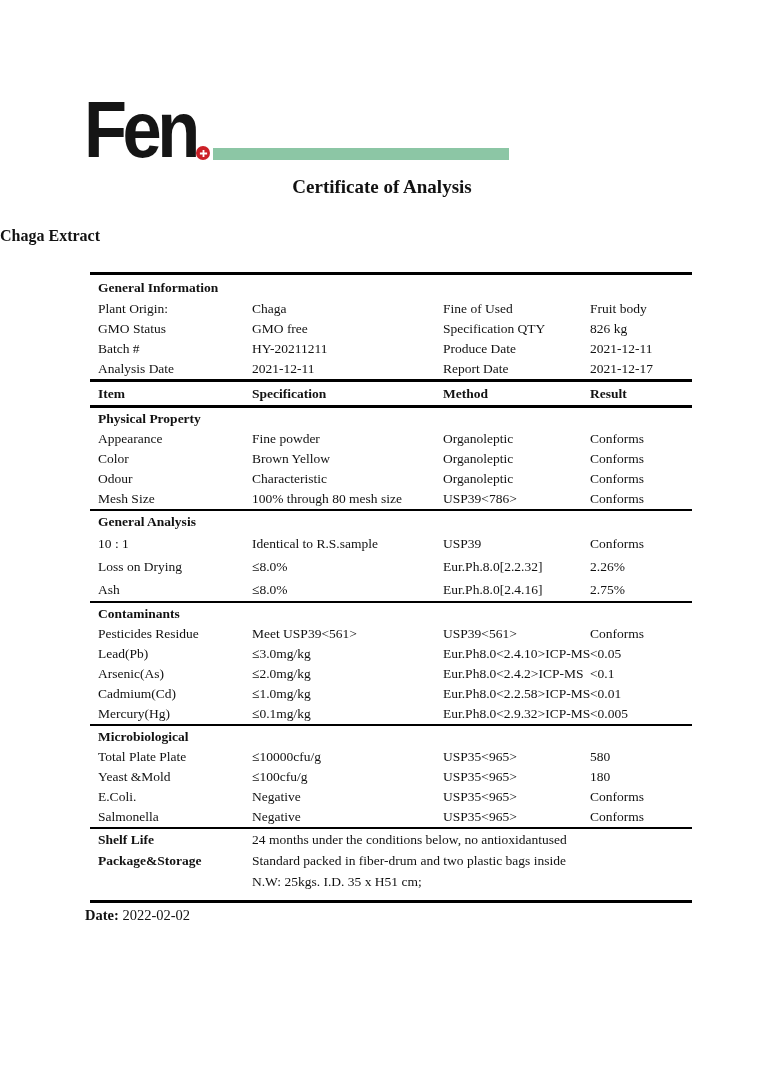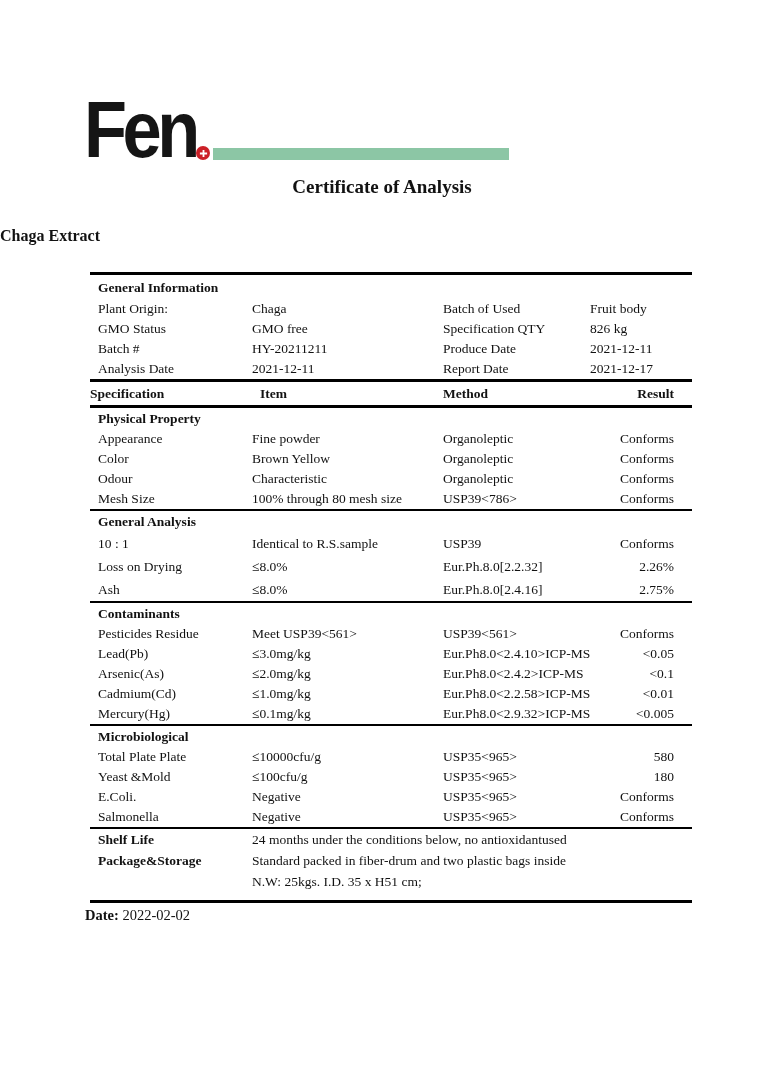--- a/index.html
+++ b/index.html
@@ -31,21 +31,21 @@
 
   
   .coa {
     position:absolute; left:90px; top:272px; width:602px;
     border-top:3px solid #000; border-bottom:3px solid #000;
     font-size:13.5px; line-height:20px;
   }
   .row { display:grid; grid-template-columns:162px 191px 147px 102px; }
   .cell { overflow:hidden; white-space:nowrap; }
   .c1 { padding-left:8px; }
-  .center { text-align:right; padding-right:18px; }
+  .center { text-align:left; padding-right:18px; }
 
   .gi-heading { font-weight:bold; line-height:20px; padding:3px 0 1px 8px; }
   .hdr { border-top:3px solid #000; border-bottom:3px solid #000;
          font-weight:bold; line-height:23px; }
 
   .section { border-top:2px solid #000; }
   .section.first { border-top:none; }
   .sec-heading { font-weight:bold; line-height:21px; padding-left:8px; }
   #sections .section:nth-child(2) .row { line-height:23px; }
 
@@ -72,21 +72,21 @@
 
   <div class="doc-title">Certificate of Analysis</div>
   <div class="doc-subtitle">Chaga Extract</div>
 
   <div class="coa">
     <div class="gi-heading">General Information</div>
     <div id="gi-rows">
         <div class="row">
           <div class="cell c1">Plant Origin:</div>
           <div class="cell ">Chaga</div>
-          <div class="cell ">Batch of Used</div>
+          <div class="cell ">Fine of Used</div>
           <div class="cell ">Fruit body</div>
         </div>
         <div class="row">
           <div class="cell c1">GMO Status</div>
           <div class="cell ">GMO free</div>
           <div class="cell ">Specification QTY</div>
           <div class="cell ">826 kg</div>
         </div>
         <div class="row">
           <div class="cell c1">Batch #</div>
@@ -96,22 +96,22 @@
         </div>
         <div class="row">
           <div class="cell c1">Analysis Date</div>
           <div class="cell ">2021-12-11</div>
           <div class="cell ">Report Date</div>
           <div class="cell ">2021-12-17</div>
         </div>
       </div>
 
     <div class="row hdr" id="header-row">
+        <div class="cell c1">Item</div>
         <div class="cell ">Specification</div>
-        <div class="cell c1">Item</div>
         <div class="cell ">Method</div>
         <div class="cell  center">Result</div>
       </div>
 
     <div id="sections">
         <div class="section first">
           <div class="sec-heading">Physical Property</div>
           <div class="row">
             <div class="cell c1">Appearance</div>
             <div class="cell ">Fine powder</div>

